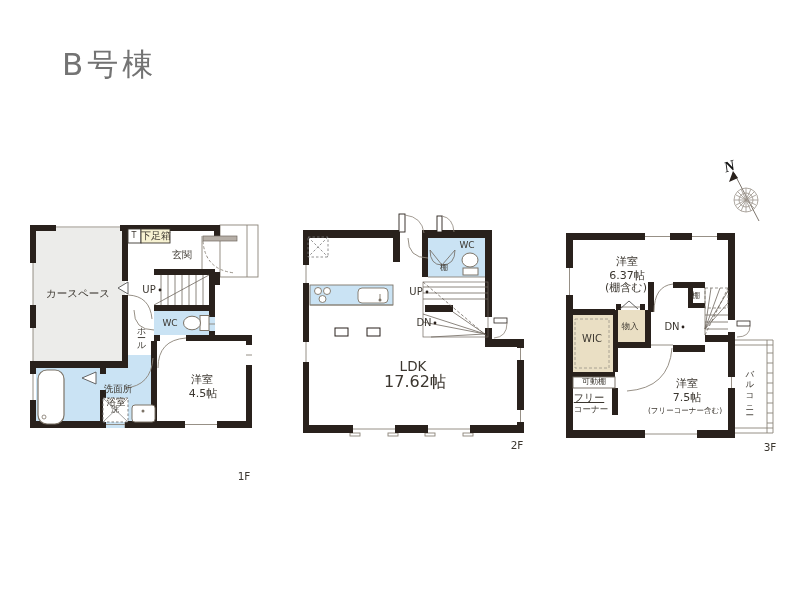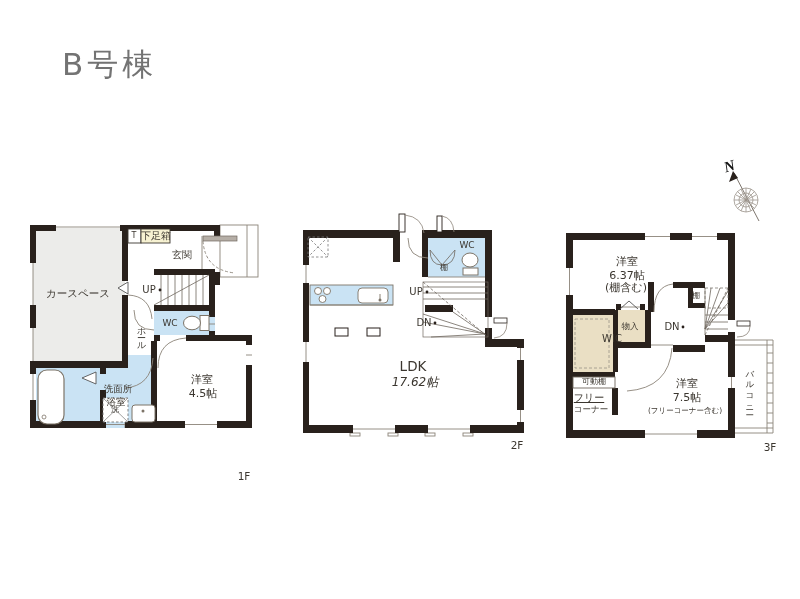--- a/index.html
+++ b/index.html
@@ -251,21 +251,21 @@
   <g>
     <rect x="191" y="108" width="13" height="5" fill="#fff" stroke="#29211c" stroke-width="0.8"></rect>
     <path d="M 204 113 Q 204 127 191 128" stroke="#8b8378" stroke-width="0.8" fill="none"></path>
   </g>
 </svg>
   <div class="lbl" style="left:164px;top:35px;font-size:9px;">WC</div>
   <div class="lbl" style="left:141px;top:58px;font-size:8px;">棚</div>
   <div class="lbl" style="left:113px;top:82px;font-size:10px;">UP</div>
   <div class="lbl" style="left:121px;top:113px;font-size:10px;">DN</div>
   <div class="lbl" style="left:110px;top:157px;font-size:13.5px;">LDK</div>
-  <div class="lbl" style="left:112px;top:172px;font-size:12px;font-style:italic;">17.62帖</div>
+  <div class="lbl" style="left:112px;top:172px;font-size:16px;">17.62帖</div>
   <div class="lbl" style="left:214px;top:235px;font-size:10.5px;">2F</div>
 </div>
 
 <div class="floor" style="left:563px;top:225px;width:240px;height:235px;">
 <svg width="240" height="235" viewBox="0 0 240 235">
 
   <rect x="8" y="90" width="42" height="57" fill="#eadfc4"></rect>
   <rect x="53" y="85" width="29" height="32" fill="#eadfc4"></rect>
 
   <g stroke="#8b8378" stroke-width="0.9" fill="none">
@@ -351,21 +351,21 @@
     <line x1="204" y1="188" x2="210" y2="188"></line>
         <line x1="204" y1="198" x2="210" y2="198"></line>
   </g>
 </svg>
   <div class="lbl" style="left:64px;top:36px;font-size:11px;">洋室</div>
   <div class="lbl" style="left:64px;top:50px;font-size:11px;">6.37帖</div>
   <div class="lbl" style="left:63px;top:62px;font-size:11px;">(棚含む)</div>
   <div class="lbl" style="left:133px;top:71px;font-size:8px;">棚</div>
   <div class="lbl" style="left:109px;top:102px;font-size:10px;">DN</div>
   <div class="lbl" style="left:67px;top:101px;font-size:8.5px;">物入</div>
-  <div class="lbl" style="left:29px;top:114px;font-size:10px;margin-left:20px;">WIC</div>
+  <div class="lbl" style="left:29px;top:114px;font-size:10px;">WIC</div>
   <div class="lbl" style="left:31px;top:157px;font-size:8px;text-align:center;">可動棚</div>
   <div class="lbl" style="left:26px;top:173px;font-size:10px;text-decoration:underline;">フリー</div>
   <div class="lbl" style="left:28px;top:184px;font-size:8.5px;">コーナー</div>
   <div class="lbl" style="left:124px;top:158px;font-size:11px;">洋室</div>
   <div class="lbl" style="left:124px;top:172px;font-size:11px;">7.5帖</div>
   <div class="lbl" style="left:122px;top:186px;font-size:7.5px;">(フリーコーナー含む)</div>
   <div class="lbl v" style="left:187px;top:163px;font-size:8.5px;">バルコニー</div>
   <div class="lbl" style="left:207px;top:222px;font-size:10.5px;">3F</div>
 </div>
 

